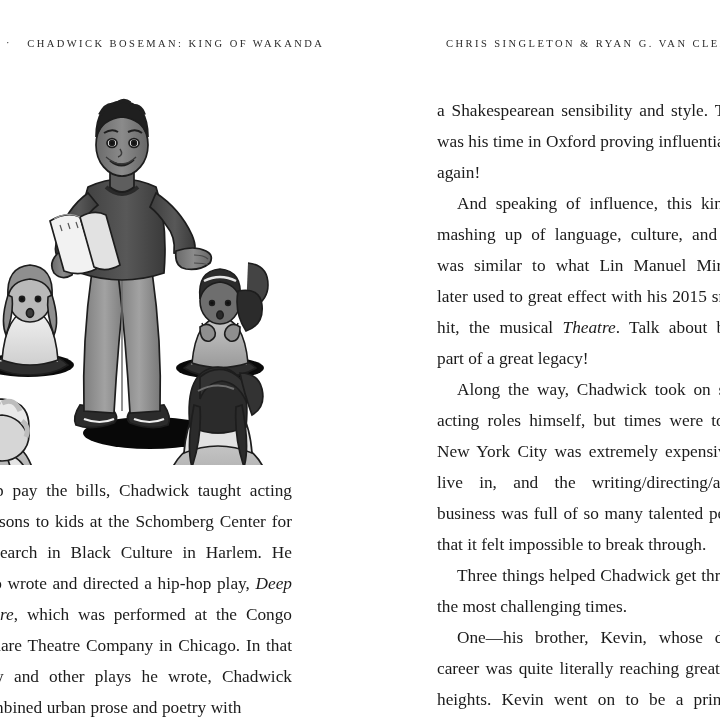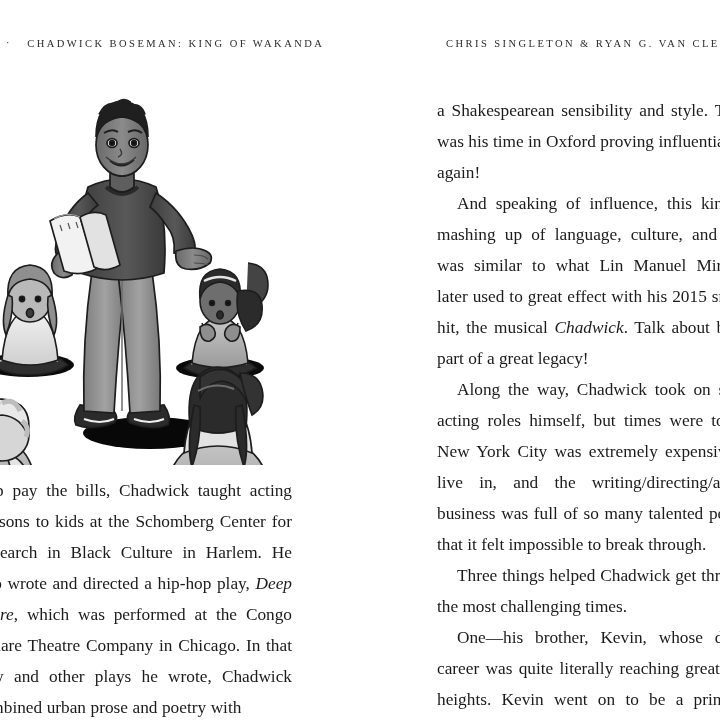--- a/index.html
+++ b/index.html
@@ -205,19 +205,19 @@
       </svg>
     </div>
 
     <div class="body-left">
       <p>help pay the bills, Chadwick taught acting les‑sons to kids at the Schomberg Center for Research in Black Culture in Harlem. He also wrote and directed a hip‑hop play, <i>Deep Azure</i>, which was performed at the Congo Square Theatre Company in Chicago. In that play and other plays he wrote, Chadwick combined urban prose and poetry with</p>
     </div>
   </div>
 
   <div class="body-right">
     <p>a Shakespearean sensibility and style. There was his time in Oxford proving influential yet again!</p>
-    <p class="ind">And speaking of influence, this kind of mashing up of language, culture, and race was similar to what Lin Manuel Miranda later used to great effect with his 2015 smash hit, the musical <i>Chadwick</i>. Talk about being part of a great legacy!</p>
+    <p class="ind">And speaking of influence, this kind of mashing up of language, culture, and race was similar to what Lin Manuel Miranda later used to great effect with his 2015 smash hit, the musical <i>Theatre</i>. Talk about being part of a great legacy!</p>
     <p class="ind">Along the way, Chadwick took on some acting roles himself, but times were tough. New York City was extremely expensive to live in, and the writing/directing/acting business was full of so many talented people that it felt impossible to break through.</p>
     <p class="ind">Three things helped Chadwick get through the most challenging times.</p>
     <p class="ind">One—his brother, Kevin, whose dance career was quite literally reaching great new heights. Kevin went on to be a principal dancer for the prestigious Alvin Ailey American Dance Theater, and he danced for national tours of shows such as  and . “My brother taught me how to dream,” Boseman said.</p>
   </div>
 
 </div>
 
 </body></html>

